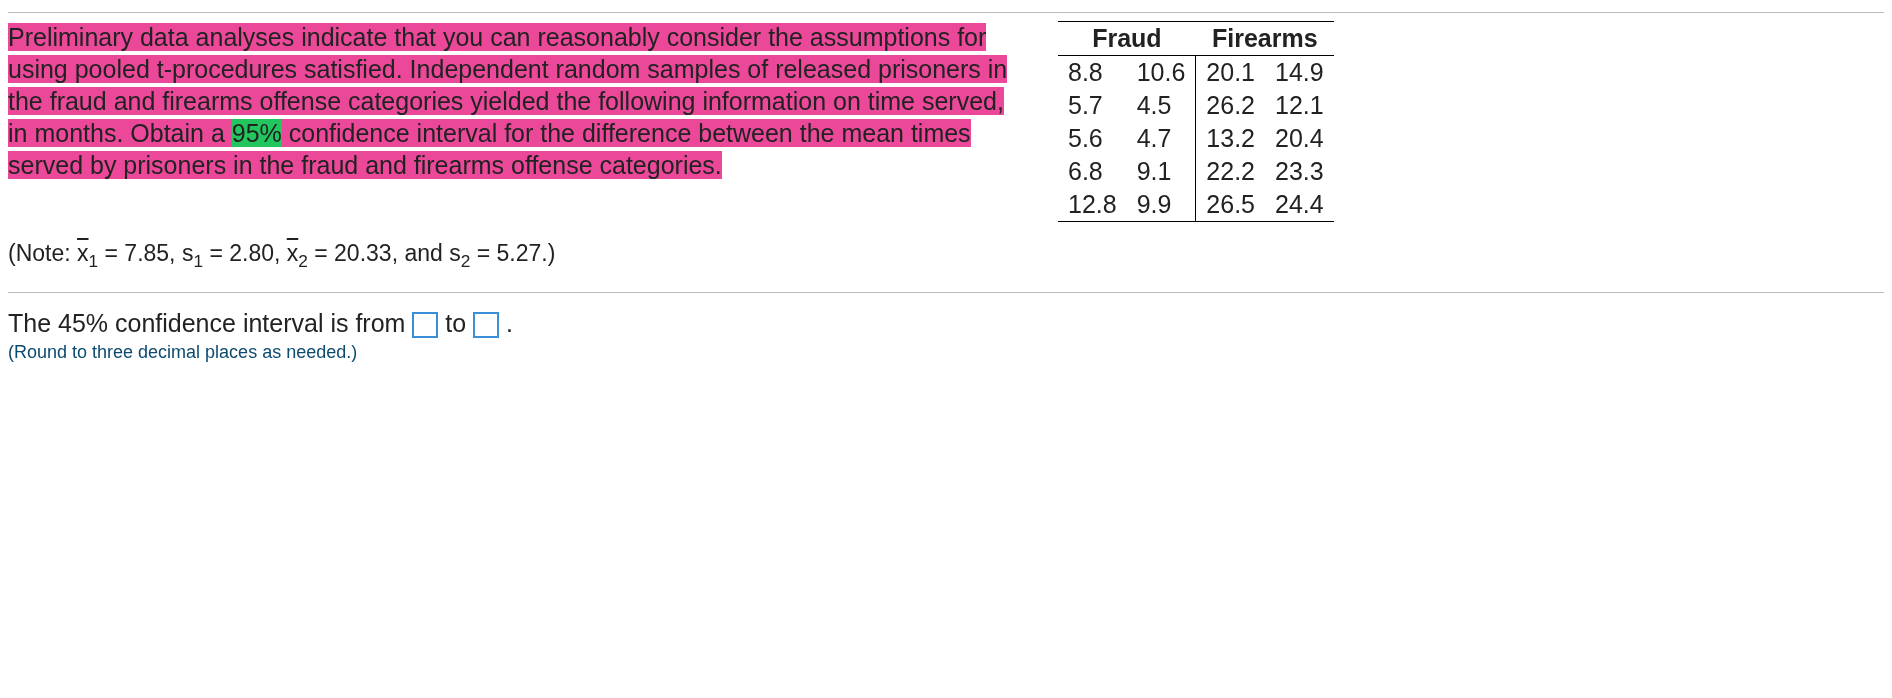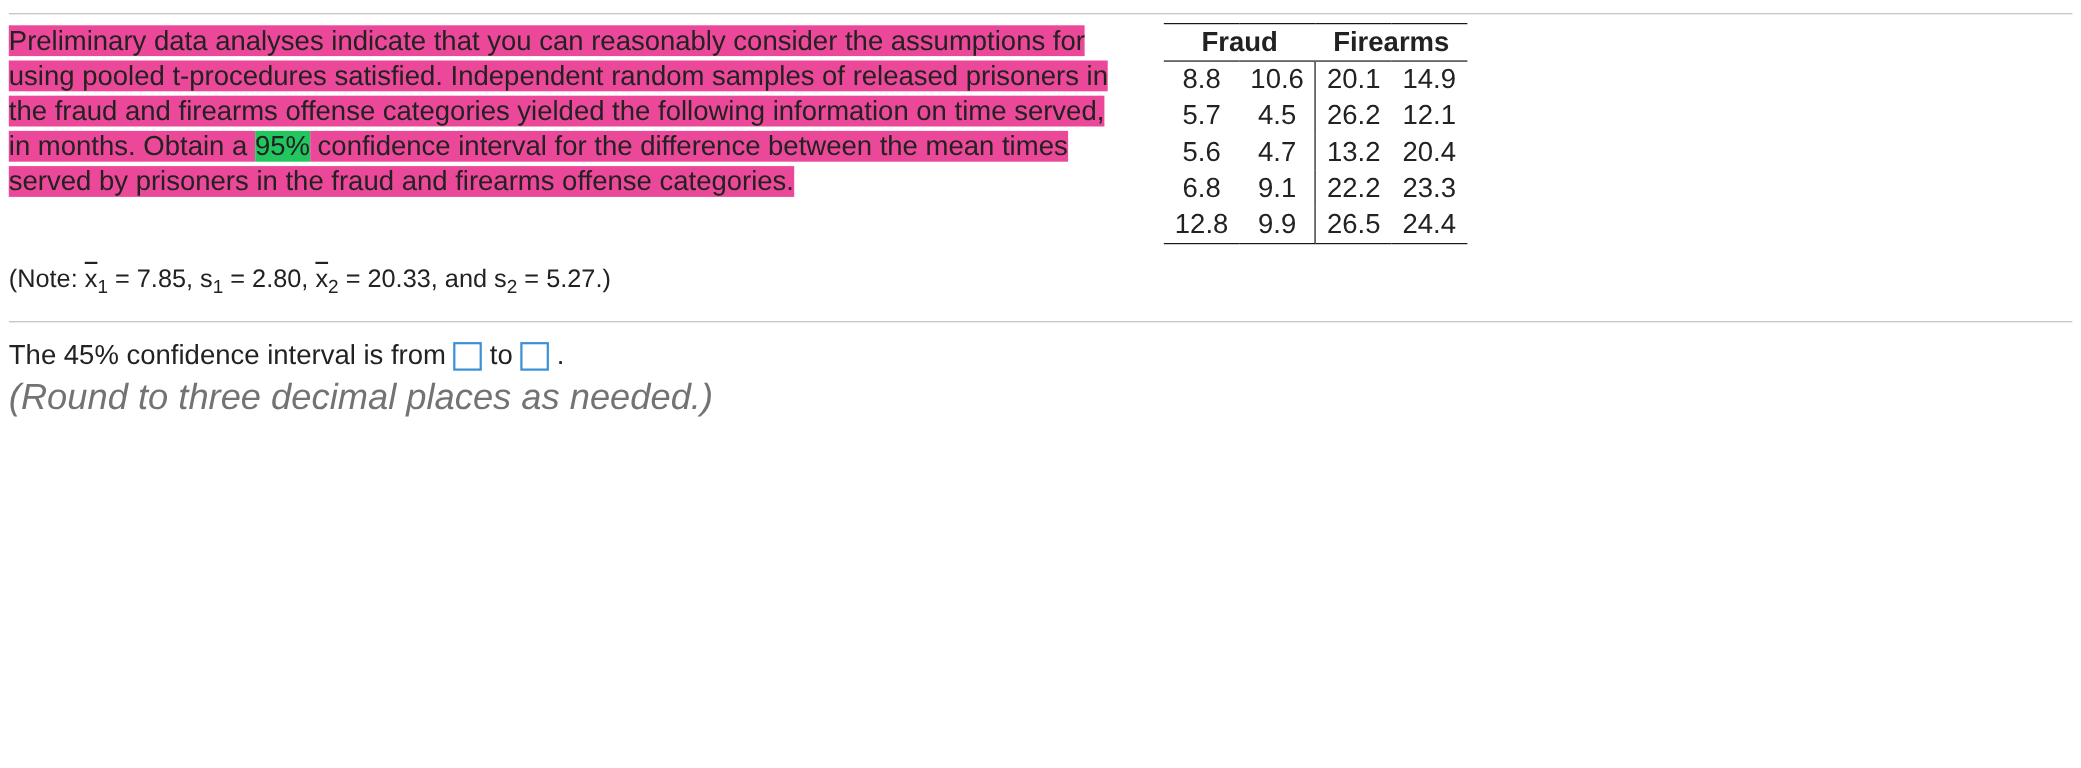--- a/index.html
+++ b/index.html
@@ -41,21 +41,21 @@
     flex: 0 0 340px;
     margin-left: 10px;
     margin-right: 10px;
   }
   table.data {
     border-collapse: collapse;
     font-size: 25px;
   }
   table.data th, table.data td {
     padding: 2px 10px;
-    text-align: center;
+    text-align: left;
     font-weight: normal;
   }
   table.data th {
     text-align: center;
     font-weight: bold;
   }
   table.data .hdr-row th {
     border-top: 1px solid #000;
     border-bottom: 1px solid #000;
   }
@@ -91,24 +91,23 @@
     height: 22px;
     border: 2px solid #3a8fd6;
     background: #fff;
     font-size: 18px;
     padding: 0;
     text-align: center;
     vertical-align: middle;
     box-sizing: content-box;
   }
   .hint {
-    color: #737373;
-    font-size: 33px;
+    color: #0c4a6e;
+    font-size: 18px;
     padding-top: 2px;
-    font-style: italic;
   }
 </style>
 </head>
 <body>
 
 <div class="wrap">
   <div class="top-rule"></div>
 
   <div class="question-area">
     <div class="para">

